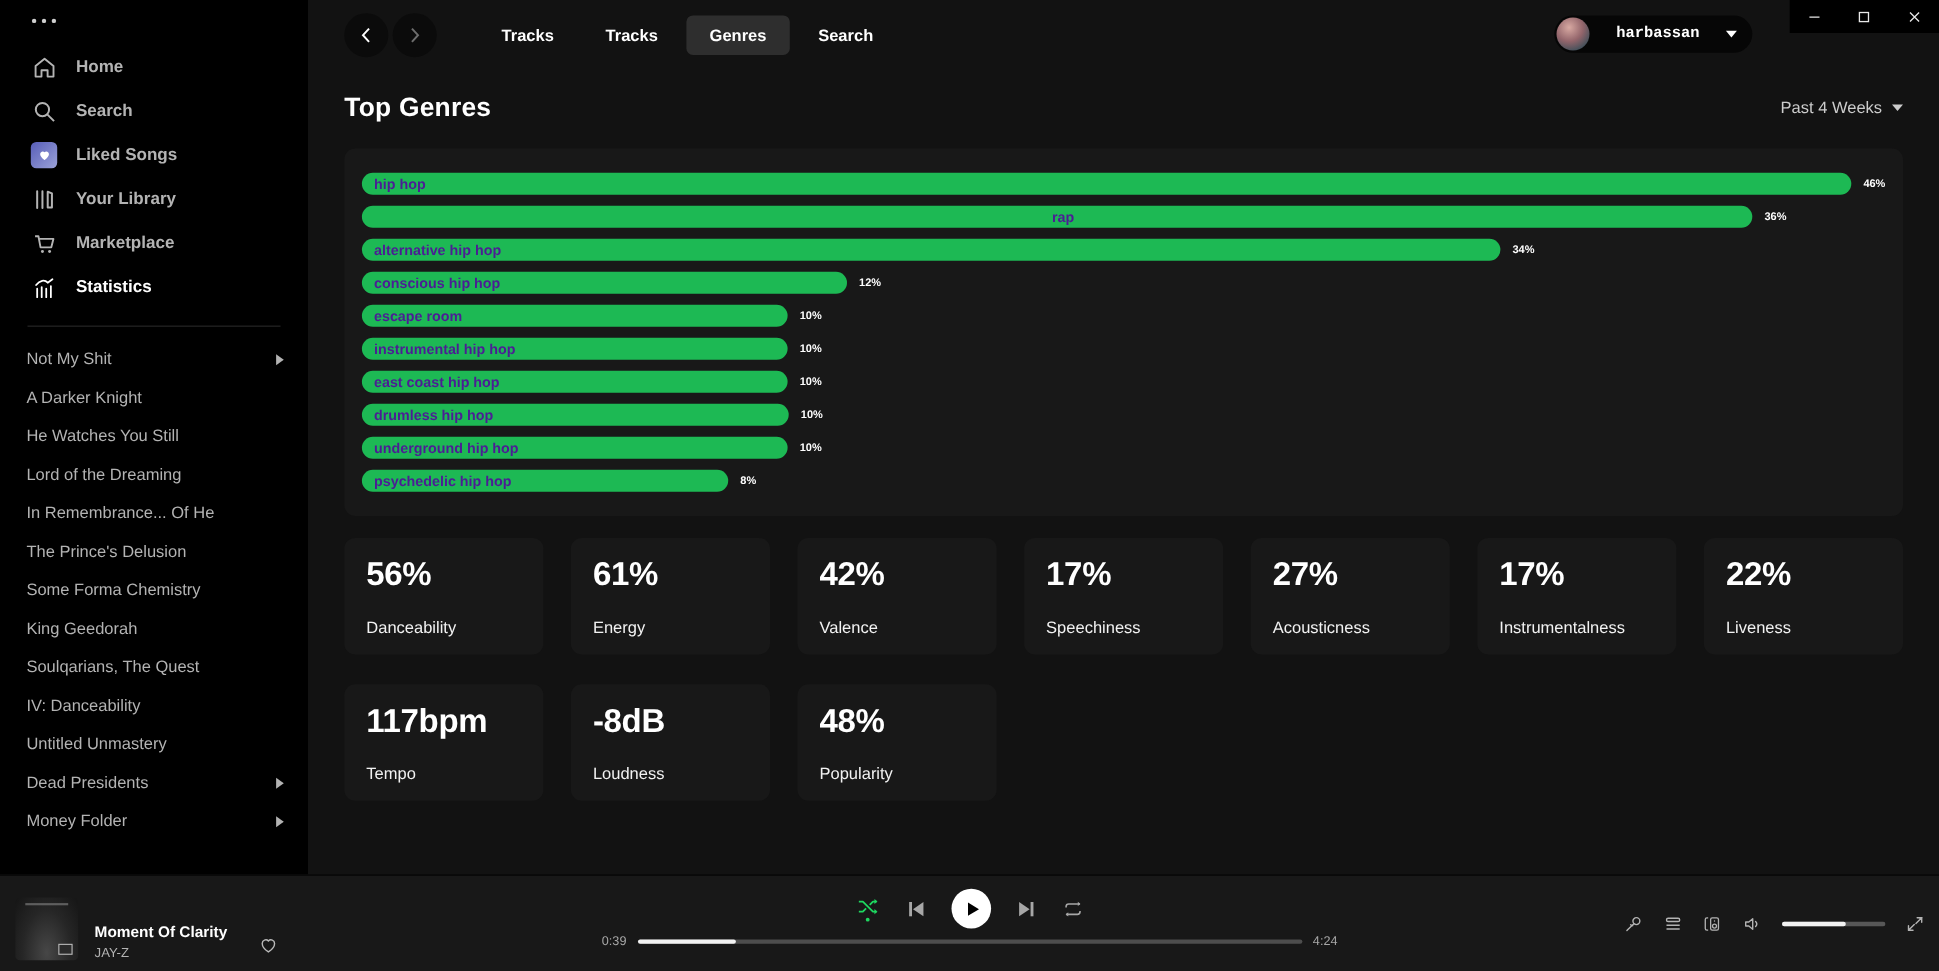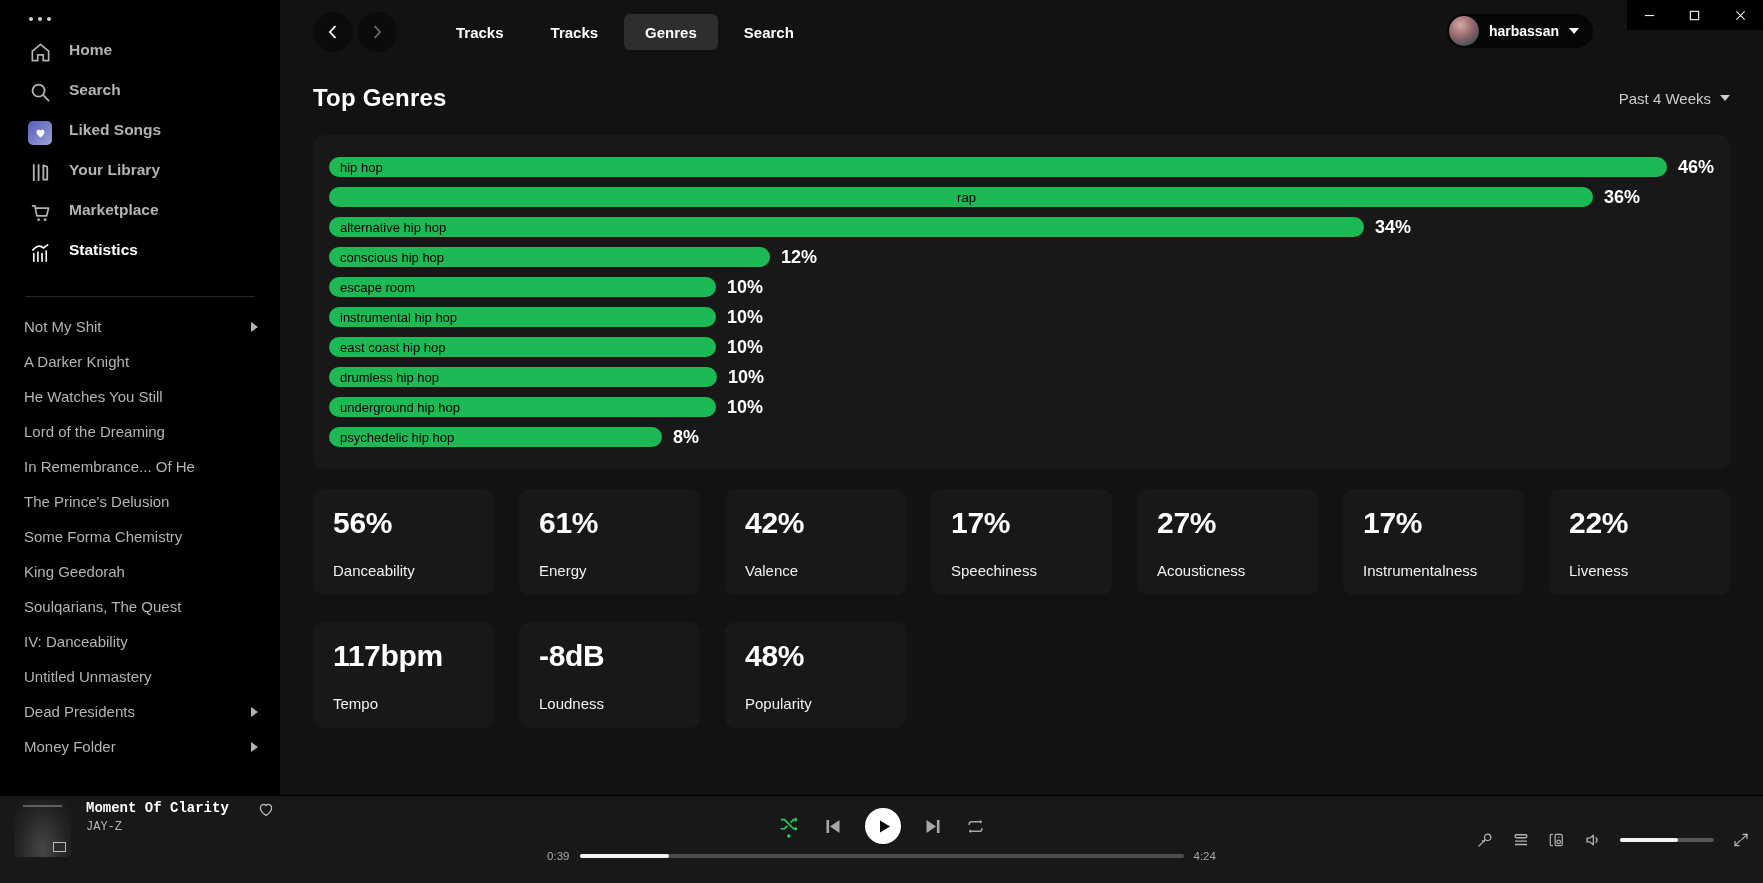--- a/index.html
+++ b/index.html
@@ -3,21 +3,21 @@
 <meta charset="utf-8">
 <style>
   html,body{margin:0;padding:0;background:#000;}
   .app{position:relative;width:1763px;height:883px;background:#121212;overflow:hidden;
        font-family:"Liberation Sans",sans-serif;color:#fff;-webkit-font-smoothing:antialiased;}
 
   
   .sidebar{position:absolute;left:0;top:0;width:280px;bottom:88px;background:#000;box-sizing:border-box;}
   .menu-dots{display:flex;gap:5px;margin:17px 0 20px 29px;}
   .menu-dots i{width:4px;height:4px;border-radius:50%;background:#cfcfcf;}
-  .nav-item{display:flex;align-items:flex-start;gap:17px;height:40px;padding-left:29px;
+  .nav-item{display:flex;align-items:center;gap:17px;height:40px;padding-left:29px;
             color:#b3b3b3;font-weight:bold;font-size:15.5px;cursor:pointer;}
   .nav-item.active{color:#fff;}
   .nav-item svg{width:23px;height:23px;flex:0 0 23px;}
   .liked-icon{width:24px;height:24px;flex:0 0 24px;border-radius:5px;margin-left:-1px;
               background:linear-gradient(135deg,#575db8,#9ba2d8);
               display:flex;align-items:center;justify-content:center;}
   .liked-icon svg{width:12px;height:12px;}
   .divider{height:1px;background:#282828;margin:15px 25px 12px 25px;}
   .playlist-item{display:flex;align-items:center;justify-content:space-between;
                  height:35px;padding:0 22px 0 24px;color:#b3b3b3;font-size:15px;cursor:pointer;}
@@ -33,48 +33,48 @@
   .nav-circle{width:40px;height:40px;border-radius:50%;background:#0b0b0b;display:flex;
               align-items:center;justify-content:center;cursor:pointer;}
   .nav-circle + .nav-circle{margin-left:4px;}
   .nav-circle svg{width:16px;height:16px;}
   .fwd{color:#6d6d6d;} .bck{color:#fff;}
   .tabs{display:flex;margin-left:38px;gap:5px;}
   .tab{border:0;background:transparent;color:#fff;font-family:inherit;font-weight:bold;font-size:15px;
        padding:0 21px;height:36px;border-radius:6px;cursor:pointer;}
   .tab.active{background:#2e2e2e;}
   .user-pill{position:absolute;right:170px;top:14px;height:34px;background:#060606;border-radius:17px;
-             display:flex;align-items:center;gap:10px;padding:0 14px 0 2px;cursor:pointer;}
+             display:flex;align-items:center;gap:24px;padding:0 14px 0 2px;cursor:pointer;font-family:Liberation Mono, monospace;}
   .avatar{width:30px;height:30px;border-radius:50%;
           background:radial-gradient(circle at 38% 30%,#d8a9a2 0%,#93656b 45%,#43505a 78%,#2c3038 100%);}
   .user-name{font-weight:bold;font-size:14px;}
   .caret{width:0;height:0;border-top:6px solid #fff;border-left:5px solid transparent;border-right:5px solid transparent;}
 
   .content{padding:0 33px;}
   .page-header{display:flex;justify-content:space-between;align-items:center;margin-top:20px;gap:29px;}
   .page-title{font-size:24px;font-weight:bold;letter-spacing:.2px;}
   .time-range{display:flex;align-items:center;gap:9px;color:#cccccc;font-size:15px;cursor:pointer;}
   .caret-sm{width:0;height:0;border-top:6px solid #cccccc;border-left:5px solid transparent;border-right:5px solid transparent;}
 
   .chart-panel{margin-top:23px;background:#181818;border-radius:10px;padding:17px 16px;}
   .genre-row{height:30px;display:flex;align-items:center;}
   .genre-bar{height:20px;border-radius:10px;display:flex;align-items:center;
              padding-left:11px;box-sizing:border-box;cursor:pointer;}
-  .genre-bar span{font-size:13px;font-weight:normal;color:#000000;white-space:nowrap;}
-  .genre-pct{margin-left:11px;font-size:18px;font-weight:bold;color:#fff;}
+  .genre-bar span{font-size:13px;font-weight:bold;color:#4c1d95;white-space:nowrap;}
+  .genre-pct{margin-left:11px;font-size:10px;font-weight:bold;color:#fff;}
 
   .stats-grid{display:grid;grid-template-columns:repeat(7,1fr);gap:27px 25px;margin-top:20px;}
   .stat-card{background:#181818;border-radius:10px;height:106px;box-sizing:border-box;
              padding:17px 20px 16px 20px;display:flex;flex-direction:column;justify-content:space-between;}
   .stat-value{font-size:30px;font-weight:bold;letter-spacing:-.3px;}
   .stat-label{font-size:15px;color:#f2f2f2;}
 
   
   .player{position:absolute;left:0;right:0;bottom:0;height:88px;background:#181818;border-top:1px solid #000;box-sizing:border-box;}
-  .player-left{position:absolute;left:14px;top:4px;display:flex;align-items:flex-start;font-family:Liberation Mono, monospace;}
+  .player-left{position:absolute;left:14px;top:20px;display:flex;align-items:flex-end;}
   .album{width:57px;height:57px;border-radius:4px;overflow:hidden;position:relative;flex:0 0 57px;
          background:radial-gradient(ellipse at 50% 88%,#474747 0%,#262626 55%,#151515 100%);}
   .album::before{content:"";position:absolute;top:5px;left:9px;right:9px;height:2px;background:#6e6e6e;opacity:.8;}
   .album::after{content:"";position:absolute;right:5px;bottom:5px;width:11px;height:8px;border:1px solid #bbb;background:#2b2b2b;}
   .track-meta{margin-left:15px;}
   .track-title{font-size:14px;font-weight:bold;}
   .track-artist{font-size:12px;color:#b3b3b3;margin-top:4px;}
   .heart{margin-left:28px;color:#b9b9b9;cursor:pointer;}
   .heart svg{width:18px;height:18px;}
 

